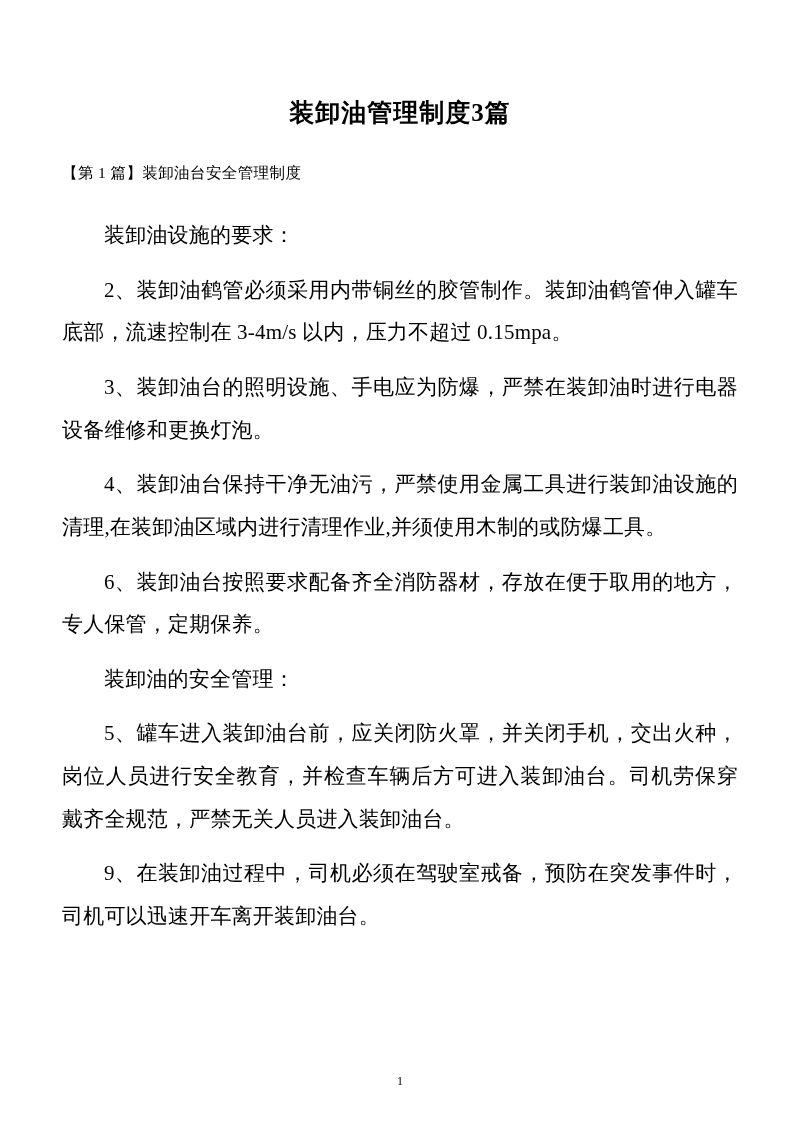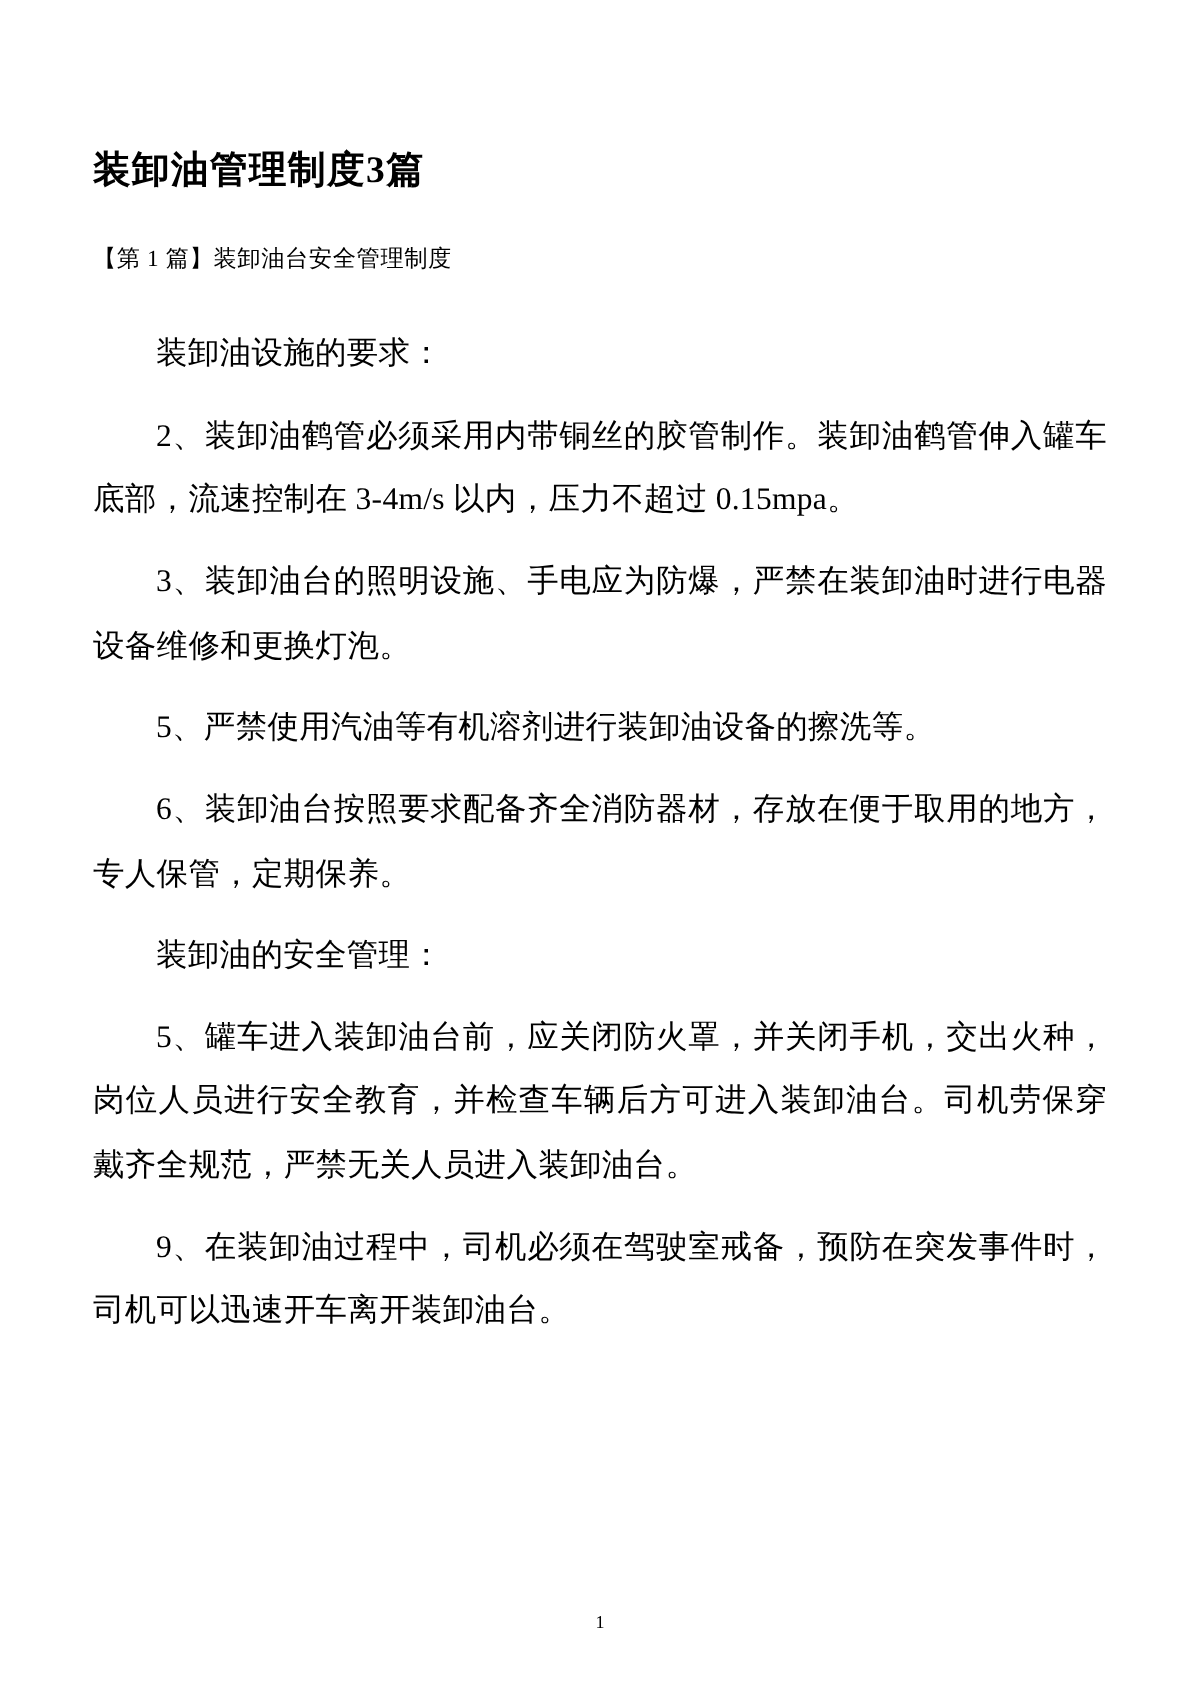--- a/index.html
+++ b/index.html
@@ -19,20 +19,21 @@
     position: relative;
     padding: 0;
     margin: 0 auto;
     overflow: hidden;
   }
   .content {
     padding: 96px 62px 0 62px;
     box-sizing: border-box;
   }
   .doc-title {
+    text-align: center;
     font-size: 25px;
     font-weight: bold;
     letter-spacing: 1px;
     margin: 0 0 30px 0;
     font-family: "Liberation Serif", "DejaVu Serif", serif;
   }
   .section-head {
     font-size: 15.5px;
     margin: 0 0 28px 0;
     line-height: 1.75;
@@ -68,21 +69,21 @@
   <div class="content">
 
     <h1 class="doc-title">装卸油管理制度3篇</h1>
 
     <div class="section-head">【第 1 篇】装卸油台安全管理制度</div>
 
     <p class="para indent">装卸油设施的要求：</p>
 
     <p class="para indent">2、装卸油鹤管必须采用内带铜丝的胶管制作。装卸油鹤管伸入罐车底部，流速控制在 3-4m/s 以内，压力不超过 0.15mpa。</p>
     <p class="para indent">3、装卸油台的照明设施、手电应为防爆，严禁在装卸油时进行电器设备维修和更换灯泡。</p>
-    <p class="para indent">5、严禁使用汽油等有机溶剂进行装卸油设备的擦洗等。</p>
+    <p class="para indent">4、装卸油台保持干净无油污，严禁使用金属工具进行装卸油设施的清理,在装卸油区域内进行清理作业,并须使用木制的或防爆工具。</p>
     <p class="para indent">6、装卸油台按照要求配备齐全消防器材，存放在便于取用的地方，专人保管，定期保养。</p>
 
     <p class="para indent">装卸油的安全管理：</p>
 
     <p class="para indent">5、罐车进入装卸油台前，应关闭防火罩，并关闭手机，交出火种，岗位人员进行安全教育，并检查车辆后方可进入装卸油台。司机劳保穿戴齐全规范，严禁无关人员进入装卸油台。</p>
     <p class="para indent">9、在装卸油过程中，司机必须在驾驶室戒备，预防在突发事件时，司机可以迅速开车离开装卸油台。</p>
 
   </div>
 
   <div class="page-number">1</div>

